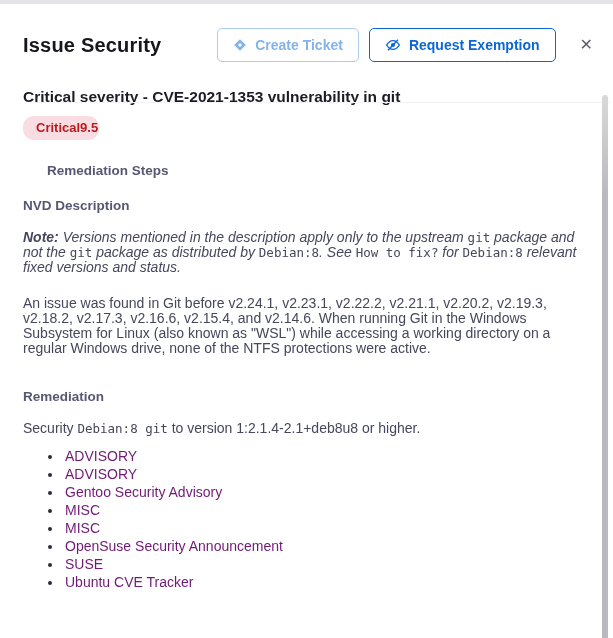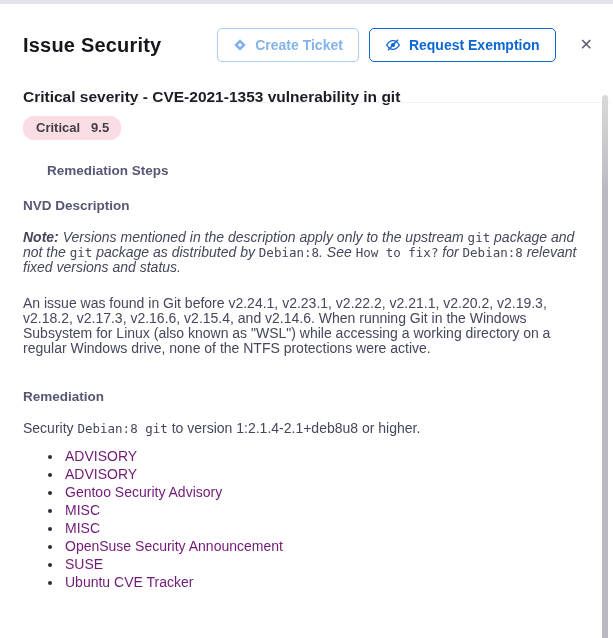--- a/index.html
+++ b/index.html
@@ -22,23 +22,23 @@
   
   .content-divider { position: absolute; top: 98px; left: 30px; right: 3px; height: 1px; background: #f2f2f5; }
 
   
   .scrollbar-thumb { position: absolute; top: 91px; right: 5px; width: 6px; height: 547px;
     background: linear-gradient(#d9d9dd, #b9b9bf 18%); border-radius: 3px; }
 
   
   .content { padding: 0 30px 0 23px; }
   .issue-title { margin-top: 26px; font-size: 15.5px; font-weight: bold; color: #1b1c25; }
-  .severity-badge { display: inline-flex; align-items: center; gap: 11px; margin-top: 10px;
-    background: #fadde2; color: #404040; font-weight: bold; font-size: 13px;
-    padding: 4px 12px 5px 13px; border-radius: 11px; }
+  .severity-badge { display: inline-flex; align-items: center; gap: 0; margin-top: 10px;
+    background: #fadde2; color: #b91c1c; font-weight: bold; font-size: 13px;
+    padding: 4px 1px 5px 13px; border-radius: 11px; }
   h3.section-heading { font-size: 13.5px; font-weight: bold; color: #565873; }
   .h-rem-steps { margin-top: 23px; margin-left: 24px; }
   .h-nvd { margin-top: 20px; }
   .h-remediation { margin-top: 33px; }
   .h-references { margin-top: 15px; }
   p.body-text { font-size: 14px; color: #45475c; line-height: 15px; }
   .note-para { margin-top: 17px; font-style: italic; }
   .note-label { font-weight: bold; }
   .code { font-family: "DejaVu Sans Mono", monospace; font-style: normal; font-size: 12.5px; }
   .desc-para { margin-top: 21px; }

